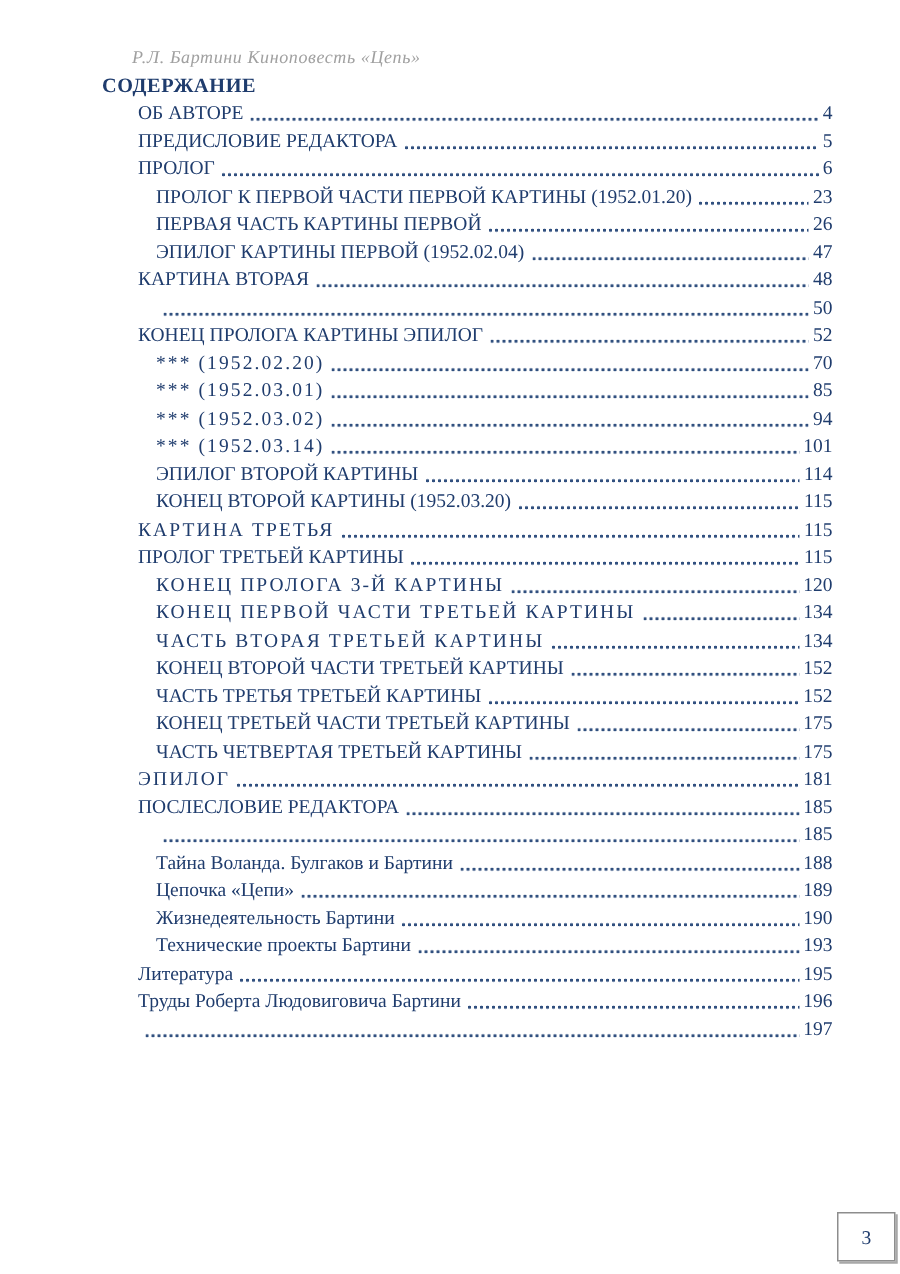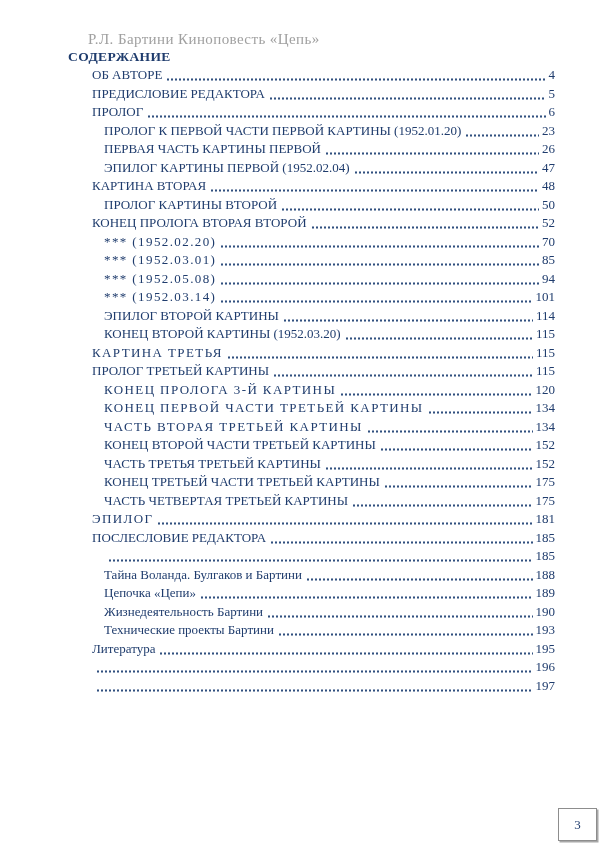--- a/index.html
+++ b/index.html
@@ -5,21 +5,21 @@
   html, body { margin: 0; padding: 0; }
   body {
     width: 600px; height: 849px;
     background: var(--background, #ffffff);
     font-family: "Liberation Serif", "DejaVu Serif", serif;
     position: relative;
     overflow: hidden;
   }
   .runhead {
     position: absolute; top: 31px; left: 88px;
-    font-size: 15px; letter-spacing: 0.4px;
+    font-style: italic; font-size: 12px; letter-spacing: 0.4px;
     color: var(--running-header-gray, #a0a0a0);
     white-space: nowrap;
   }
   .toc-title {
     position: absolute; top: 49px; left: 68px; margin: 0;
     font-size: 13.5px; font-weight: bold; letter-spacing: 0.4px;
     color: var(--navy, #1f3c6d);
   }
   .toc {
     position: absolute; top: 66px; left: 68px; right: 45px;
@@ -97,45 +97,44 @@
     <span class="toc-pg">47</span>
   </div>
 
   <div class="toc-row lvl1">
     <span class="toc-label">КАРТИНА ВТОРАЯ</span>
     <span class="leader"></span>
     <span class="toc-pg">48</span>
   </div>
 
   <div class="toc-row lvl2">
-    <span class="toc-label">ПРОЛОГ КАРТИНЫ ВТОРОЙ</span>
     <span class="leader"></span>
     <span class="toc-pg">50</span>
   </div>
 
   <div class="toc-row lvl1">
-    <span class="toc-label">КОНЕЦ ПРОЛОГА ВТОРАЯ ВТОРОЙ</span>
+    <span class="toc-label">КОНЕЦ ПРОЛОГА КАРТИНЫ ЭПИЛОГ</span>
     <span class="leader"></span>
     <span class="toc-pg">52</span>
   </div>
 
   <div class="toc-row lvl2 spaced">
     <span class="toc-label">*** (1952.02.20)</span>
     <span class="leader"></span>
     <span class="toc-pg">70</span>
   </div>
 
   <div class="toc-row lvl2 spaced">
     <span class="toc-label">*** (1952.03.01)</span>
     <span class="leader"></span>
     <span class="toc-pg">85</span>
   </div>
 
   <div class="toc-row lvl2 spaced">
-    <span class="toc-label">*** (1952.05.08)</span>
+    <span class="toc-label">*** (1952.03.02)</span>
     <span class="leader"></span>
     <span class="toc-pg">94</span>
   </div>
 
   <div class="toc-row lvl2 spaced">
     <span class="toc-label">*** (1952.03.14)</span>
     <span class="leader"></span>
     <span class="toc-pg">101</span>
   </div>
 
@@ -246,20 +245,21 @@
     <span class="toc-pg">193</span>
   </div>
 
   <div class="toc-row lvl1">
     <span class="toc-label">Литература</span>
     <span class="leader"></span>
     <span class="toc-pg">195</span>
   </div>
 
   <div class="toc-row lvl1">
+    <span class="toc-label">Труды Роберта Людовиговича Бартини</span>
     <span class="leader"></span>
     <span class="toc-pg">196</span>
   </div>
 
   <div class="toc-row lvl1">
     <span class="leader"></span>
     <span class="toc-pg">197</span>
   </div>
 </nav>
   <div class="page-box">

